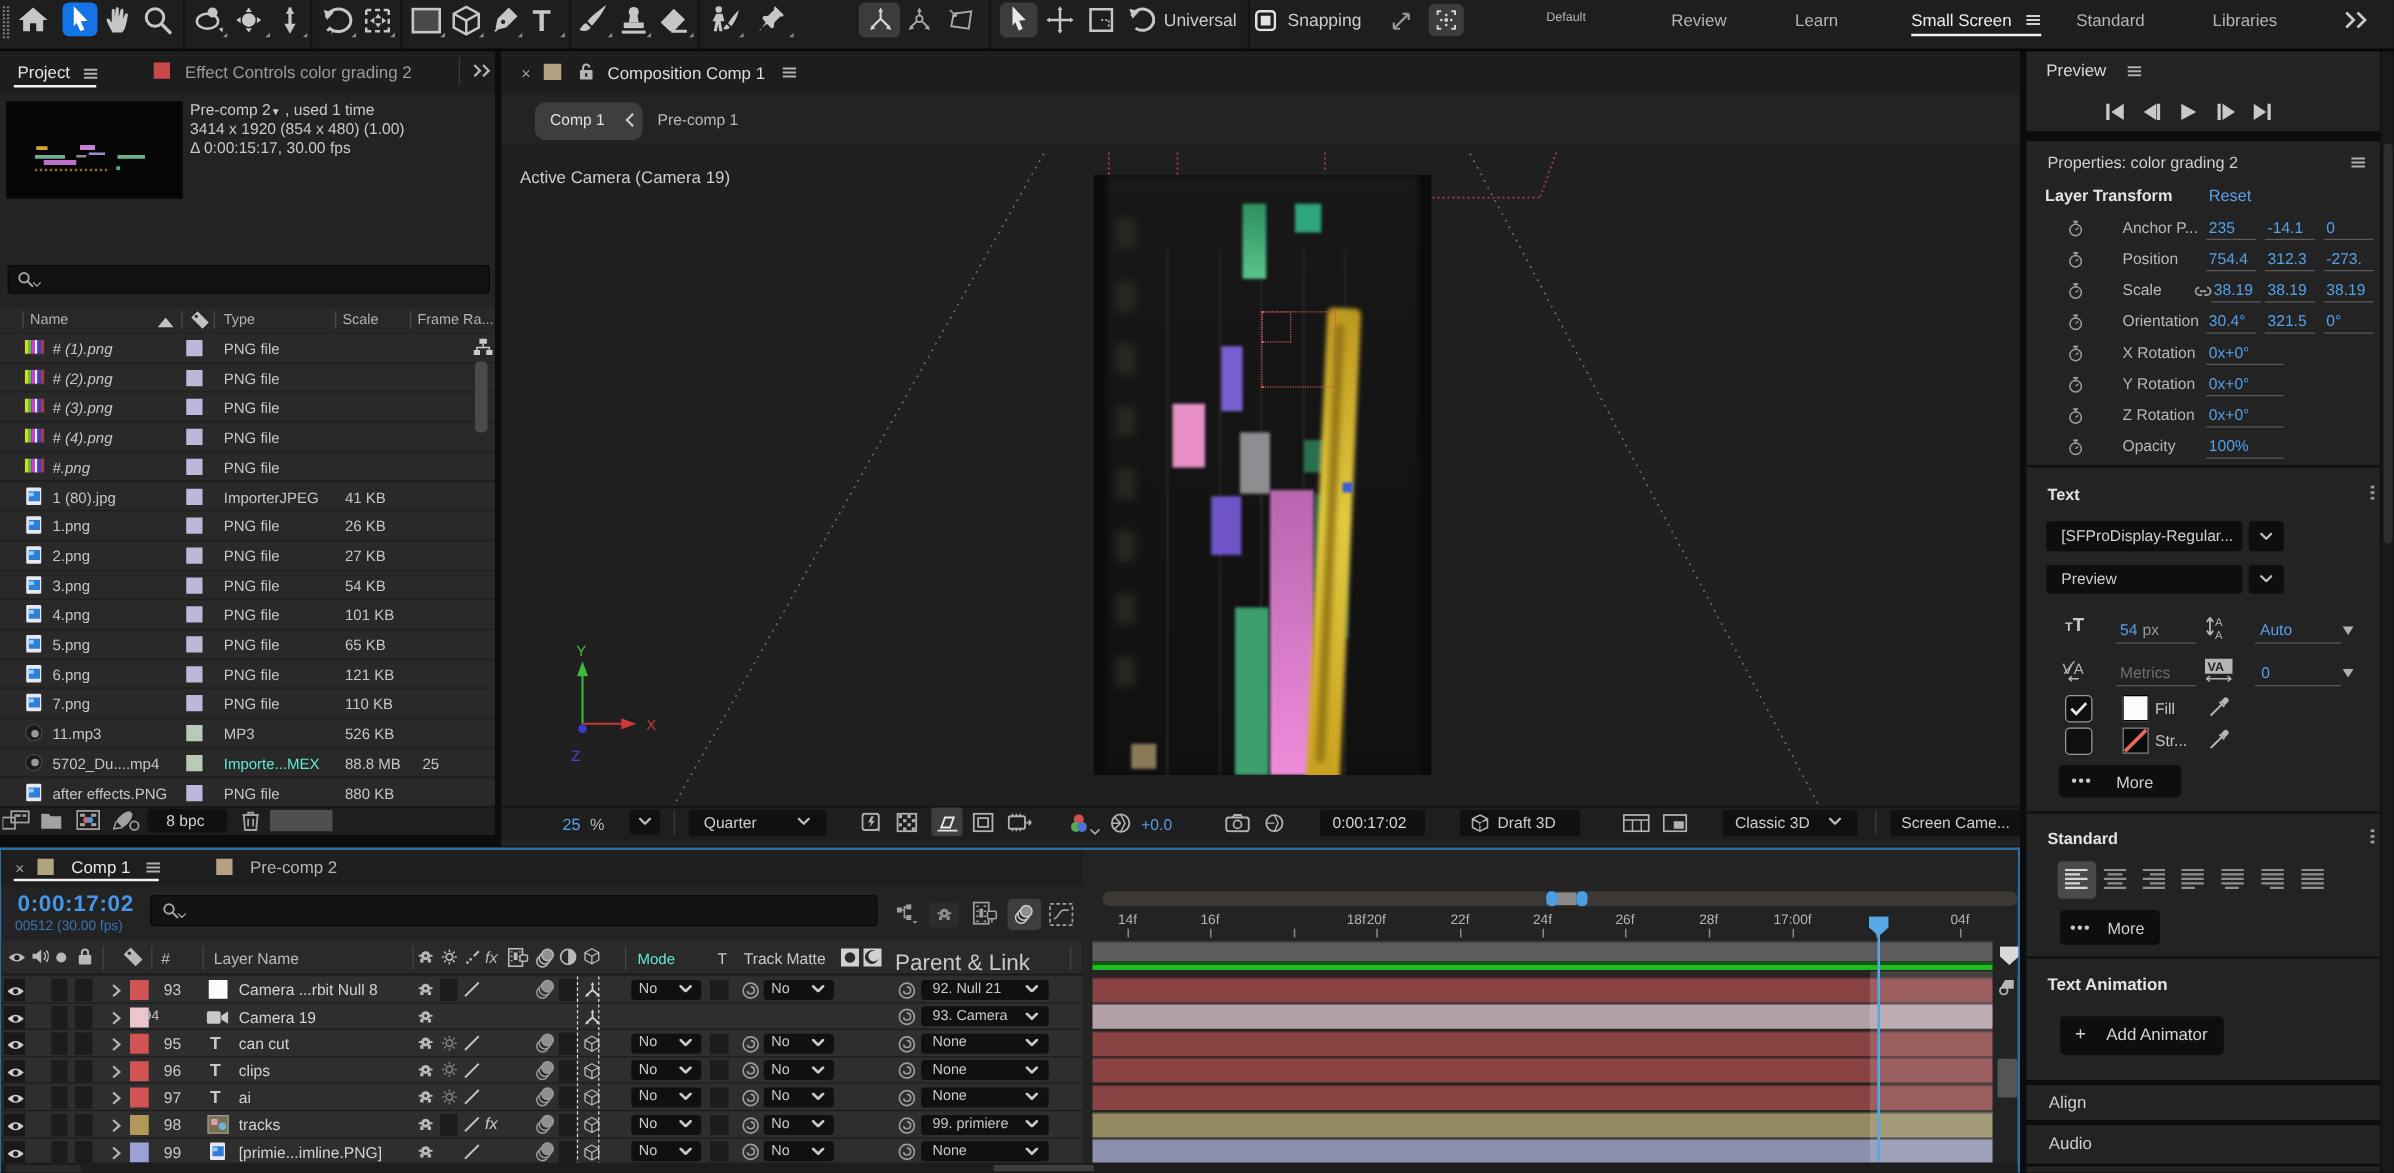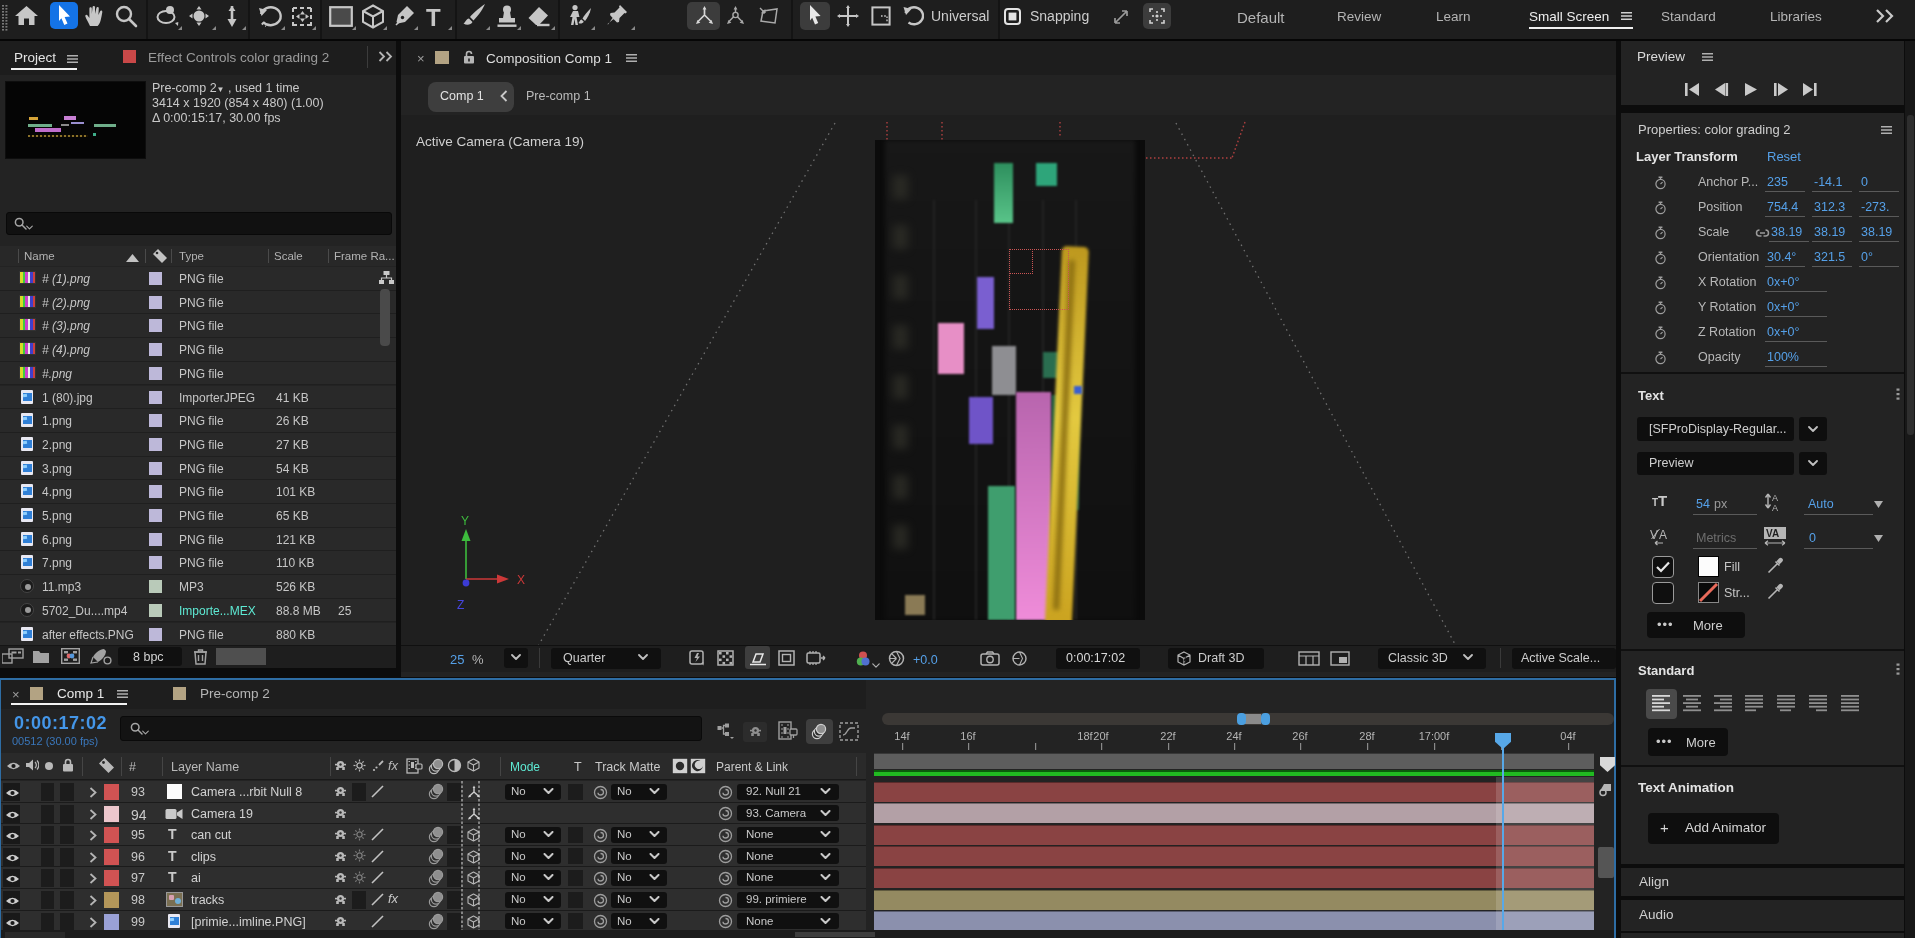--- a/index.html
+++ b/index.html
@@ -196,21 +196,21 @@
   </svg>
 <div class="a" style="left:1143px;top:3px;width:28px;height:26px;background:#3c3c3c;border-radius:5px"></div>
 <svg class="a" style="left:1149px;top:8px" width="16" height="16" viewBox="0 0 16 16">
     <path d="M1 4 v-3 h3 M12 1 h3 v3 M15 12 v3 h-3 M4 15 h-3 v-3" stroke="#d2d2d2" stroke-width="1.6" fill="none"></path>
     <circle cx="8" cy="8" r="1.6" fill="#d2d2d2"></circle>
     <circle cx="4" cy="8" r="1.1" fill="#d2d2d2"></circle>
     <circle cx="12" cy="8" r="1.1" fill="#d2d2d2"></circle>
     <circle cx="8" cy="4" r="1.1" fill="#d2d2d2"></circle>
     <circle cx="8" cy="12" r="1.1" fill="#d2d2d2"></circle>
   </svg>
-<div class="t" style="left:1237px;top:9px;font-size:15px;color:#b4b4b4">Default</div>
+<div class="t" style="left:1237px;top:9px;font-size:10px;color:#b4b4b4">Default</div>
 <div class="t" style="left:1337px;top:9px;font-size:13.5px;color:#b4b4b4">Review</div>
 <div class="t" style="left:1436px;top:9px;font-size:13.5px;color:#b4b4b4">Learn</div>
 <div class="t" style="left:1529px;top:9px;font-size:13.5px;color:#ededed">Small Screen</div>
 <div class="t" style="left:1661px;top:9px;font-size:13.5px;color:#b4b4b4">Standard</div>
 <div class="t" style="left:1770px;top:9px;font-size:13.5px;color:#b4b4b4">Libraries</div>
 <svg class="a" style="left:1621px;top:11px" width="11" height="10" viewBox="0 0 12 10">
     <path d="M0 1.5 H12 M0 5 H12 M0 8.5 H12" stroke="#d0d0d0" stroke-width="1.6"></path>
   </svg>
 <div class="a" style="left:1529px;top:27px;width:104px;height:2px;background:#f0f0f0"></div>
 <svg class="a" style="left:1875px;top:9px" width="20" height="14" viewBox="0 0 20 14">
@@ -616,21 +616,21 @@
     <rect x="1" y="1" width="18" height="13" fill="none" stroke="#b2b2b2" stroke-width="1.4"></rect>
     <rect x="9" y="6" width="8" height="6" fill="#b2b2b2"></rect>
   </svg>
 <div class="btn" style="left:1378px;top:648px;width:108px;height:21px"></div>
 <div class="t" style="left:1388px;top:651px;font-size:12.5px;color:#cdcdcd">Classic 3D</div>
 <svg class="a" style="left:1463px;top:654px" width="10" height="6" viewBox="0 0 10 6">
     <path d="M1 1 L5 5 L9 1" stroke="#c0c0c0" stroke-width="1.8" fill="none" stroke-linecap="round" stroke-linejoin="round"></path>
   </svg>
 <div class="a" style="left:1500px;top:648px;width:1px;height:20px;background:#3a3a3a"></div>
 <div class="btn" style="left:1512px;top:648px;width:104px;height:21px"></div>
-<div class="t" style="left:1521px;top:651px;font-size:12.5px;color:#cdcdcd">Active Scale...</div>
+<div class="t" style="left:1521px;top:651px;font-size:12.5px;color:#cdcdcd">Screen Came...</div>
 <div class="a" style="left:0;top:678px;width:1616px;height:260px;background:#232323;border-top:2px solid #2e6da4;border-left:1px solid #2e6da4;border-right:2px solid #2e6da4"></div>
 <div class="a" style="left:1px;top:680px;width:1613px;height:29px;background:#1e1e1e"></div>
 <div class="t" style="left:12px;top:687px;font-size:13px;color:#9f9f9f">×</div>
 <div class="a" style="left:30px;top:687px;width:13px;height:13px;background:#b3a383"></div>
 <div class="t" style="left:57px;top:686px;font-size:13.5px;color:#e8e8e8">Comp 1</div>
 <svg class="a" style="left:117px;top:689px" width="11" height="10" viewBox="0 0 12 10">
     <path d="M0 1.5 H12 M0 5 H12 M0 8.5 H12" stroke="#b0b0b0" stroke-width="1.6"></path>
   </svg>
 <div class="a" style="left:11px;top:703px;width:116px;height:2px;background:#f2f2f2"></div>
 <div class="a" style="left:173px;top:687px;width:13px;height:13px;background:#b3a383"></div>
@@ -748,21 +748,21 @@
 <div class="t" style="left:574px;top:760px;font-size:12.5px;color:#c9c9c9">T</div>
 <div class="t" style="left:595px;top:760px;font-size:12.5px;color:#c9c9c9">Track Matte</div>
 <svg class="a" style="left:672px;top:758px" width="16" height="16" viewBox="0 0 16 16">
     <rect x="0.8" y="0.8" width="14.4" height="14.4" fill="#d0d0d0"></rect>
     <circle cx="8" cy="8" r="4.2" fill="#2a2a2a"></circle>
   </svg>
 <svg class="a" style="left:690px;top:758px" width="16" height="16" viewBox="0 0 16 16">
     <rect x="0.8" y="0.8" width="14.4" height="14.4" fill="#d0d0d0"></rect>
     <path d="M10.5 3 A 5.5 5.5 0 1 0 13 8 A 4.2 4.2 0 1 1 10.5 3" fill="#2a2a2a"></path>
   </svg>
-<div class="t" style="left:716px;top:760px;font-size:12px;color:#c9c9c9">Parent &amp; Link</div>
+<div class="t" style="left:716px;top:760px;font-size:18px;color:#c9c9c9">Parent &amp; Link</div>
 <div class="a" style="left:856px;top:757px;width:1px;height:19px;background:#454545"></div>
 <div class="a" style="left:866px;top:680px;width:748px;height:100px;background:#232323"></div>
 <div class="a" style="left:882px;top:713px;width:732px;height:12px;background:#3b3835;border-radius:6px"></div>
 <div class="a" style="left:1245px;top:714px;width:16px;height:10px;background:#8a8a8a"></div>
 <div class="a" style="left:1237px;top:713px;width:9px;height:12px;background:#4b9fe0;border-radius:4px"></div>
 <div class="a" style="left:1261px;top:713px;width:9px;height:12px;background:#4b9fe0;border-radius:4px"></div>
 <div class="t" style="left:902px;top:730px;font-size:11px;color:#b5b5b5;transform:translateX(-50%)">14f</div>
 <div class="t" style="left:968px;top:730px;font-size:11px;color:#b5b5b5;transform:translateX(-50%)">16f</div>
 <div class="t" style="left:1085px;top:730px;font-size:11px;color:#b5b5b5;transform:translateX(-50%)">18f</div>
 <div class="t" style="left:1101px;top:730px;font-size:11px;color:#b5b5b5;transform:translateX(-50%)">20f</div>
@@ -854,21 +854,21 @@
 <svg class="a" style="left:5px;top:809.6px" width="15" height="10" viewBox="0 0 15 10">
     <path d="M1 5 Q7.5 -1.5 14 5 Q7.5 11.5 1 5 Z" fill="#cdcdcd"></path>
     <circle cx="7.5" cy="5" r="2.1" fill="#191919"></circle>
   </svg>
 <div class="a" style="left:41px;top:804.6px;width:13px;height:18px;background:#1c1c1c"></div>
 <div class="a" style="left:60px;top:804.6px;width:14px;height:18px;background:#1c1c1c"></div>
 <svg class="a" style="left:89px;top:808.6px" width="8" height="11" viewBox="0 0 8 11">
     <path d="M1.5 1 L6.5 5.5 L1.5 10" stroke="#b5b5b5" stroke-width="1.8" fill="none"></path>
   </svg>
 <div class="a" style="left:104px;top:805.6px;width:15px;height:16px;background:#ecc6cc"></div>
-<div class="t" style="left:131px;top:806.6px;font-size:14px;color:#c9c9c9">94</div>
+<div class="t" style="left:115px;top:806.6px;font-size:11px;color:#c9c9c9">94</div>
 <svg class="a" style="left:165px;top:807.6px" width="18" height="12" viewBox="0 0 18 12">
     <rect x="0.5" y="1" width="11" height="10" rx="1.5" fill="#c9c9c9"></rect>
     <path d="M12 4.5 L17.5 1 V11 L12 7.5 Z" fill="#c9c9c9"></path>
   </svg>
 <div class="t" style="left:191px;top:806.6px;font-size:12.5px;color:#d2d2d2">Camera 19</div>
 <svg class="a" style="left:334px;top:806.6px" width="13" height="13" viewBox="0 0 13 13">
     <circle cx="6.5" cy="5.5" r="3.6" fill="#b9b9b9"></circle>
     <rect x="1" y="4.8" width="11" height="1.6" fill="#b9b9b9"></rect>
     <rect x="2.2" y="8" width="2.6" height="3" fill="#b9b9b9"></rect>
     <rect x="8.2" y="8" width="2.6" height="3" fill="#b9b9b9"></rect>

